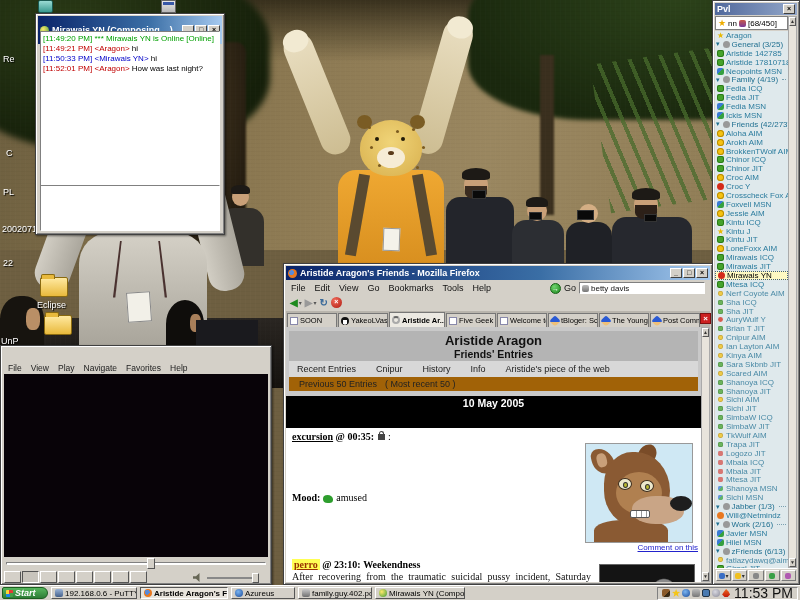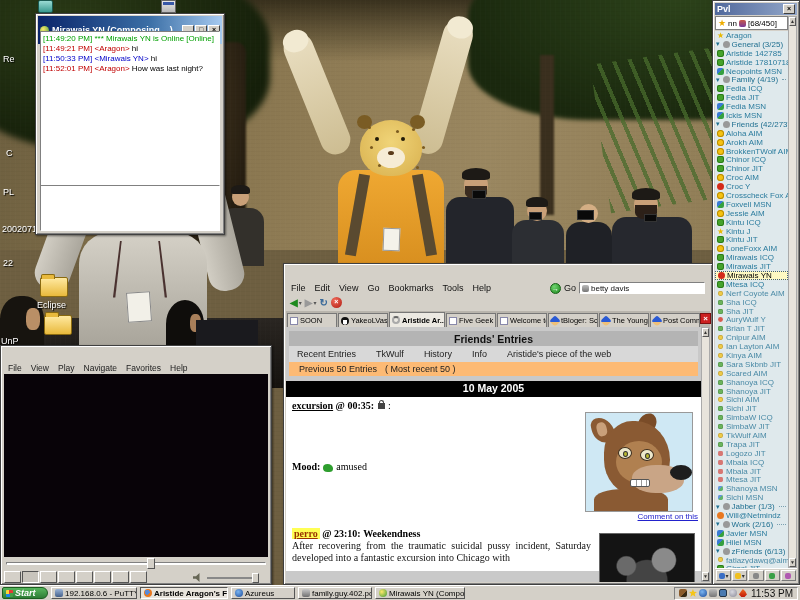--- a/index.html
+++ b/index.html
@@ -209,23 +209,23 @@
   .tab-close{position:absolute;right:1px;top:3px;width:11px;height:11px;background:#cc2020;
     border:1px solid #801010;color:#fff;font-size:8px;line-height:9px;text-align:center;font-weight:bold;}
   .ff-content{position:absolute;left:2px;top:63px;right:11px;bottom:2px;background:#c9c9c9;overflow:hidden;}
   .ff-scroll{position:absolute;right:2px;top:63px;width:9px;bottom:2px;background:#e8e4dc;border:1px solid #aaa;}
 
   
   .lj-header{margin:4px 3px 0;background:#b4b4b4;text-align:center;padding:2px 0 1px;}
   .lj-title{font-size:13px;font-weight:bold;color:#111;}
   .lj-subtitle{font-size:10.5px;font-weight:bold;color:#111;}
   .lj-nav{margin:0 3px;background:#d8d8d8;font-size:9px;color:#222;display:flex;gap:20px;padding:3px 8px;}
-  .lj-pager{margin:0 3px;background:#fdba74;font-size:9px;color:#222;padding:2px 10px;display:flex;gap:8px;}
+  .lj-pager{margin:0 3px;background:#a16207;font-size:9px;color:#222;padding:2px 10px;display:flex;gap:8px;}
   .datebar{margin-top:5px;background:#000;color:#fff;font-weight:bold;font-size:10.5px;
-    text-align:center;height:16px;line-height:14px;}
+    text-align:center;height:32px;line-height:14px;}
   .lj-entry{position:relative;background:#fff;font-family:"Liberation Serif",serif;}
   .entry1{height:128px;}
   .e-userline{padding:3px 6px 0;font-size:10px;color:#000;}
   .e-user{font-weight:bold;text-decoration:underline;}
   .e-time{font-weight:bold;}
   .lock{display:inline-block;width:7px;height:6px;background:#444;position:relative;margin:0 1px;}
   .lock::before{content:"";position:absolute;left:1px;top:-3px;width:3px;height:3px;
     border:1px solid #444;border-bottom:none;border-radius:3px 3px 0 0;}
   .wolf-box{position:absolute;right:8px;top:15px;width:108px;height:100px;border:1px solid #999;
     background:#cfe8f4;overflow:hidden;}
@@ -303,21 +303,21 @@
   .tray{margin-left:auto;height:13px;display:flex;align-items:center;gap:2px;padding:0 4px;
     border:1px solid;border-color:#808080 #fff #fff #808080;}
   .tray-ico{width:8px;height:8px;border-radius:2px;flex:none;}
   .ti-dog{background:linear-gradient(135deg,#8a5a2a 60%,#3a2a14 62%);}
   .ti-star{background:#f5c518;clip-path:polygon(50% 0,63% 35%,100% 38%,72% 60%,82% 100%,50% 76%,18% 100%,28% 60%,0 38%,37% 35%);}
   .ti-azureus{border-radius:50%;background:radial-gradient(circle at 40% 35%,#7ab4f0,#1a4a9a);}
   .ti-gray{background:linear-gradient(#bbb,#777);}
   .ti-monitor{background:#4a7ab0;border:1px solid #234;}
   .ti-globe{border-radius:50%;background:radial-gradient(circle at 40% 35%,#d8d8e0,#8a8a98);}
   .ti-flame{background:linear-gradient(#f06a20,#c01808);clip-path:polygon(50% 0,80% 30%,100% 70%,70% 100%,30% 100%,0 70%,25% 30%);}
-  .clock{font-size:10px;color:#111;margin-left:2px;white-space:nowrap;}
+  .clock{font-size:14px;color:#111;margin-left:2px;white-space:nowrap;}
 </style>
 </head>
 <body>
 
 <div id="screen">
 
   <div class="wp">
     <div class="wp-band"></div>
     <div class="wp-fol-tl"></div>
     <div class="wp-fol-tr"></div>
@@ -442,20 +442,29 @@
           <span style="color: rgb(192, 0, 0);">[11:52:01 PM]</span>
           <span style="color: rgb(192, 0, 0);">&lt;Aragon&gt;</span>
           <span style="color: rgb(0, 0, 0);">How was last night?</span>
         </div>
       </div>
     <div class="chat-split"></div>
     <div class="chat-input"></div>
   </div>
 
   <div class="win" id="ff-win">
+    <div class="tbar">
+      <span class="wicon"></span>
+      <span>Aristide Aragon's Friends - Mozilla Firefox</span>
+      <span class="tbtns">
+        <span class="tbtn">_</span>
+        <span class="tbtn">□</span>
+        <span class="tbtn">×</span>
+      </span>
+    </div>
     <div class="ff-menubar">
       <span style="display:flex;gap:9px;">
 
       <span class="menu-item">File</span>
           <span class="menu-item">Edit</span>
           <span class="menu-item">View</span>
           <span class="menu-item">Go</span>
           <span class="menu-item">Bookmarks</span>
           <span class="menu-item">Tools</span>
           <span class="menu-item">Help</span>
@@ -516,25 +525,26 @@
 
         <div class="tab ic-pencil pencil">
           <span class="tab-ico"></span>
           <span>Post Comment</span>
         </div>
       </div>
     <span class="tab-close" style="top:49px;">×</span>
 
     <div class="ff-content">
       <div class="lj-header">
+        <div class="lj-title">Aristide Aragon</div>
         <div class="lj-subtitle">Friends' Entries</div>
       </div>
       <div class="lj-nav">
         <span>Recent Entries</span>
-        <span>TkWulf</span>
+        <span>Cnipur</span>
         <span>History</span>
         <span>Info</span>
         <span>Aristide's piece of the web</span>
       </div>
       <div class="lj-pager">
         <span>Previous 50 Entries</span>
         <span>( Most recent 50 )</span>
       </div>
 
       <div class="datebar">10 May 2005</div>

